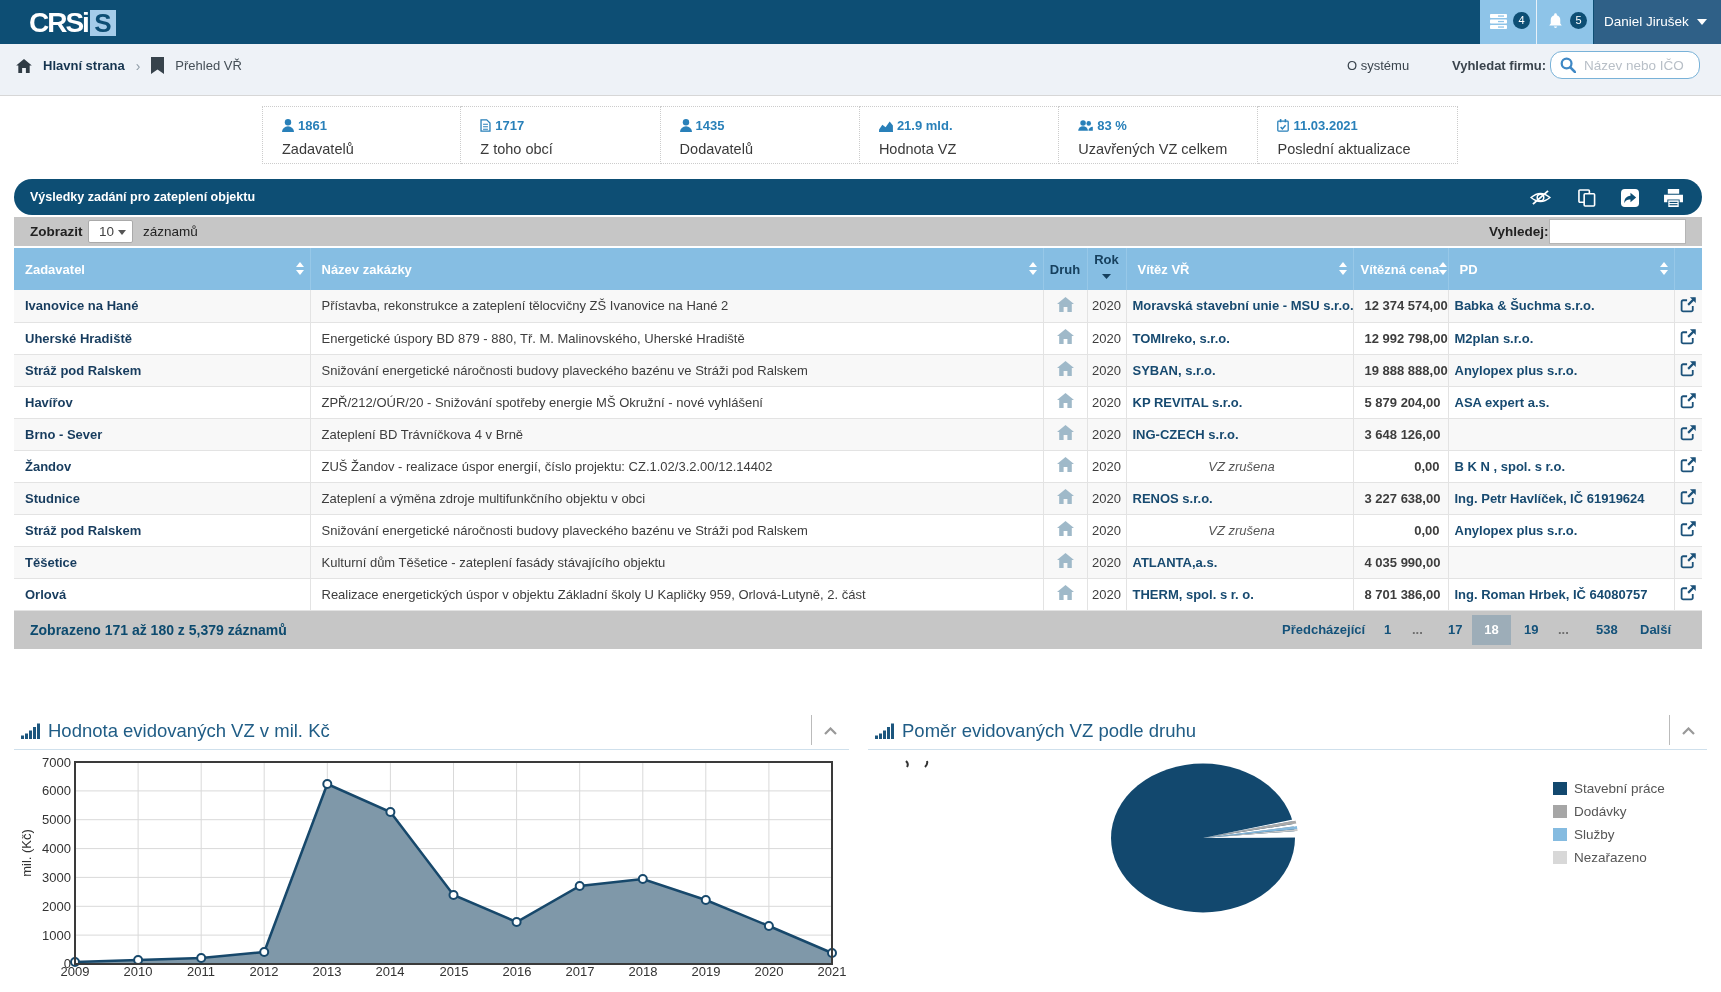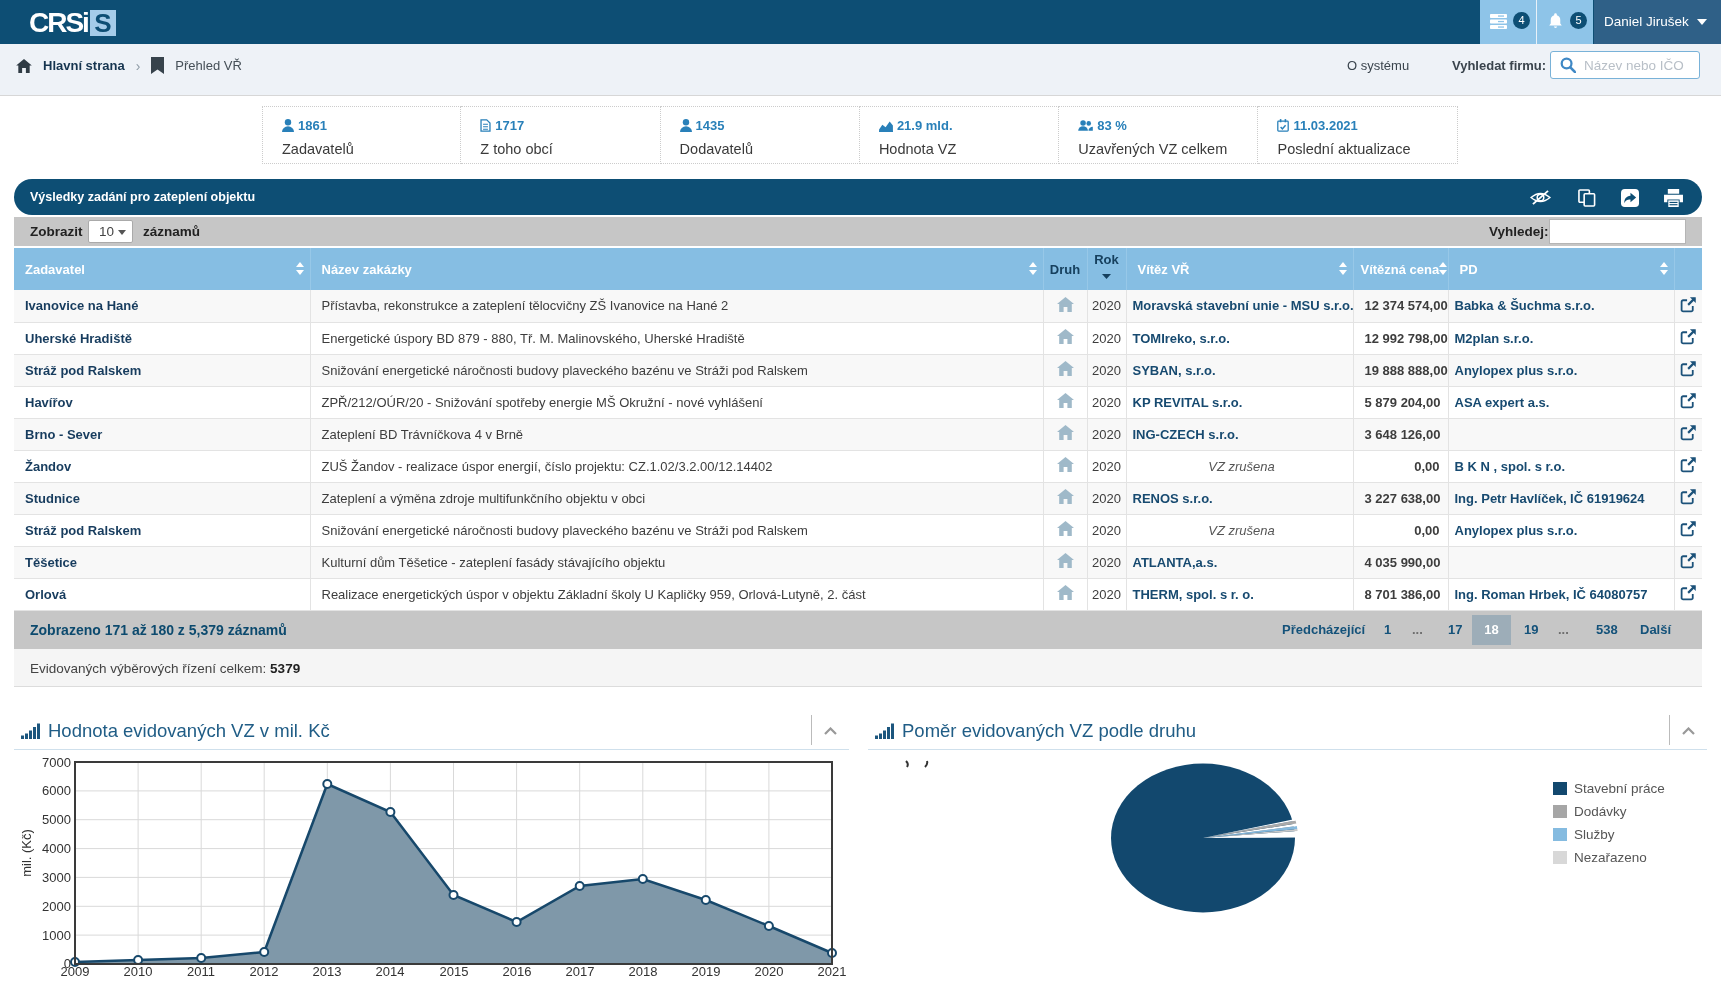--- a/index.html
+++ b/index.html
@@ -16,37 +16,37 @@
 .badge { position:absolute; top:12px; left:33px; width:17px; height:17px; background:#0d4e74; border-radius:50%; color:#fff; font-size:11px; text-align:center; line-height:17px; }
 .userbox { position:absolute; left:1594px; top:0; width:127px; height:44px; background:#2f6087; color:#fff; font-size:13.5px; line-height:44px; padding-left:10px; }
 .userbox .caret { display:inline-block; width:0; height:0; border-left:5px solid transparent; border-right:5px solid transparent; border-top:6px solid #fff; margin-left:8px; vertical-align:middle; }
 .crumb { position:absolute; left:0; top:44px; width:1721px; height:52px; background:#eef2f7; border-bottom:1px solid #d7d7d7; }
 .crumb .left { position:absolute; left:16px; top:0; height:43px; display:flex; align-items:center; }
 .crumb a.main { color:#15344f; font-weight:bold; font-size:13px; text-decoration:none; margin-left:11px; }
 .crumb .sep { color:#8d9aa5; font-size:14px; margin:0 11px; }
 .crumb .cur { color:#454f57; font-size:13px; margin-left:11px; }
 .crumb .osys { position:absolute; left:1347px; top:0; line-height:43px; color:#3a444d; font-size:13px; }
 .crumb .vlab { position:absolute; left:1452px; top:0; line-height:43px; color:#3a444d; font-weight:bold; font-size:13px; }
-.sinput { position:absolute; left:1550px; top:7px; width:150px; height:28px; background:#fff; border:1.5px solid #79b2d8; border-radius:3px;padding-left:29px; }
+.sinput { position:absolute; left:1550px; top:7px; width:150px; height:28px; background:#fff; border:1.5px solid #79b2d8; border-radius:12px;padding-left:29px; }
 .sinput .ph { position:absolute; left:33px; top:6px; color:#b8bfc7; font-size:13.5px; }
 .stats { position:absolute; left:262px; top:106px; width:1196px; height:58px; display:flex; }
 .sbox { width:199.3px; height:58px; border:1px dotted #ccc; border-left:none; padding:11px 0 0 19px; }
 .sbox:first-child { border-left:1px dotted #ccc; }
 .sbox .l1 { color:#2980b9; font-size:13px; font-weight:bold; height:15px; display:flex; align-items:center; }
 .sbox .l1 svg { margin-right:4px; }
 .sbox .l2 { color:#3a3a3a; font-size:14.5px; margin-top:8px; }
 .panel { position:absolute; left:14px; top:179px; width:1688px; }
 .phead { height:36px; background:#0d4e74; color:#fff; position:relative;border-radius:18px; }
 .phead .t { position:absolute; left:16px; top:11px; font-size:12.5px; font-weight:bold; }
 .phead svg { position:absolute; top:10px; }
 .pctrl { height:29px; background:#c6c6c6; position:relative; margin-top:2px; }
 .pctrl .zob { position:absolute; left:16px; top:7px; font-size:13.5px; font-weight:bold; color:#222; }
 .sel { position:absolute; left:74px; top:3px; width:45px; height:23px; background:#fff; border:1px solid #aaa; border-radius:2px; font-size:13.5px; color:#444; padding-left:10px; line-height:21px; }
 .sel .c { position:absolute; right:6px; top:9px; width:0; height:0; border-left:4px solid transparent; border-right:4px solid transparent; border-top:5px solid #555; }
-.pctrl .zaz { position:absolute; left:129px; top:7px; font-size:13.5px; font-weight:bold; color:#222; }
+.pctrl .zaz { position:absolute; left:129px; top:7px; font-size:13.5px; font-weight:normal; color:#222; }
 .pctrl .vyh { position:absolute; left:1475px; top:7px; font-size:13.5px; font-weight:bold; color:#222; }
 .pctrl .vin { position:absolute; left:1535px; top:2px; width:137px; height:25px; background:#fff; border:1px solid #b5b5b5; }
 table.dt { border-collapse:collapse; table-layout:fixed; width:1688px; margin-top:2px; }
 table.dt th { background:#86bee3; color:#fff; font-size:13px; font-weight:bold; text-align:left; height:42px; padding:0 4px 0 11px; position:relative; border-left:1px solid #97c8e8; white-space:nowrap; }
 table.dt th:first-child { border-left:none; }
 table.dt th.dk { color:#16405e; text-align:center; padding:0; }
 table.dt td { font-size:13px; height:32px; padding:0 8px 0 11px; border-bottom:1px solid #e3e3e3; border-left:1px solid #e3e3e3; overflow:hidden; white-space:nowrap; color:#3d3d3d; }
 table.dt td:first-child { border-left:none; }
 table.dt tr.odd td { background:#f8f8f8; }
 table.dt td.zad { color:#173c5e; font-weight:bold; }
@@ -406,23 +406,20 @@
         <span style="left:1370px">1</span>
         <span class="dots" style="left:1398px">...</span>
         <span style="left:1434px">17</span>
         <span class="act" style="left:1458px">18</span>
         <span style="left:1510px">19</span>
         <span class="dots" style="left:1544px">...</span>
         <span style="left:1582px">538</span>
         <span style="left:1626px">Další</span>
       </div>
   </div>
-  <div class="pinfo">
-      <span class="t">Evidovaných výběrových řízení celkem: <b style="color:#222">5379</b></span>
-    </div>
 </div>
 <div class="chpanel" style="left:14px; top:711px; width:835px; height:281px;">
   <div class="chhead">
     <svg style="position:absolute;left:7px;top:12px" width="19" height="16" viewBox="0 0 19 16" fill="#1c567e">
         <rect x="0" y="12.5" width="3" height="3.5"></rect>
         <rect x="4" y="10.5" width="3" height="5.5"></rect>
         <rect x="8" y="7.5" width="3" height="8.5"></rect>
         <rect x="12" y="4" width="3" height="12"></rect>
         <rect x="16" y="0.5" width="3" height="15.5"></rect>
       </svg>

